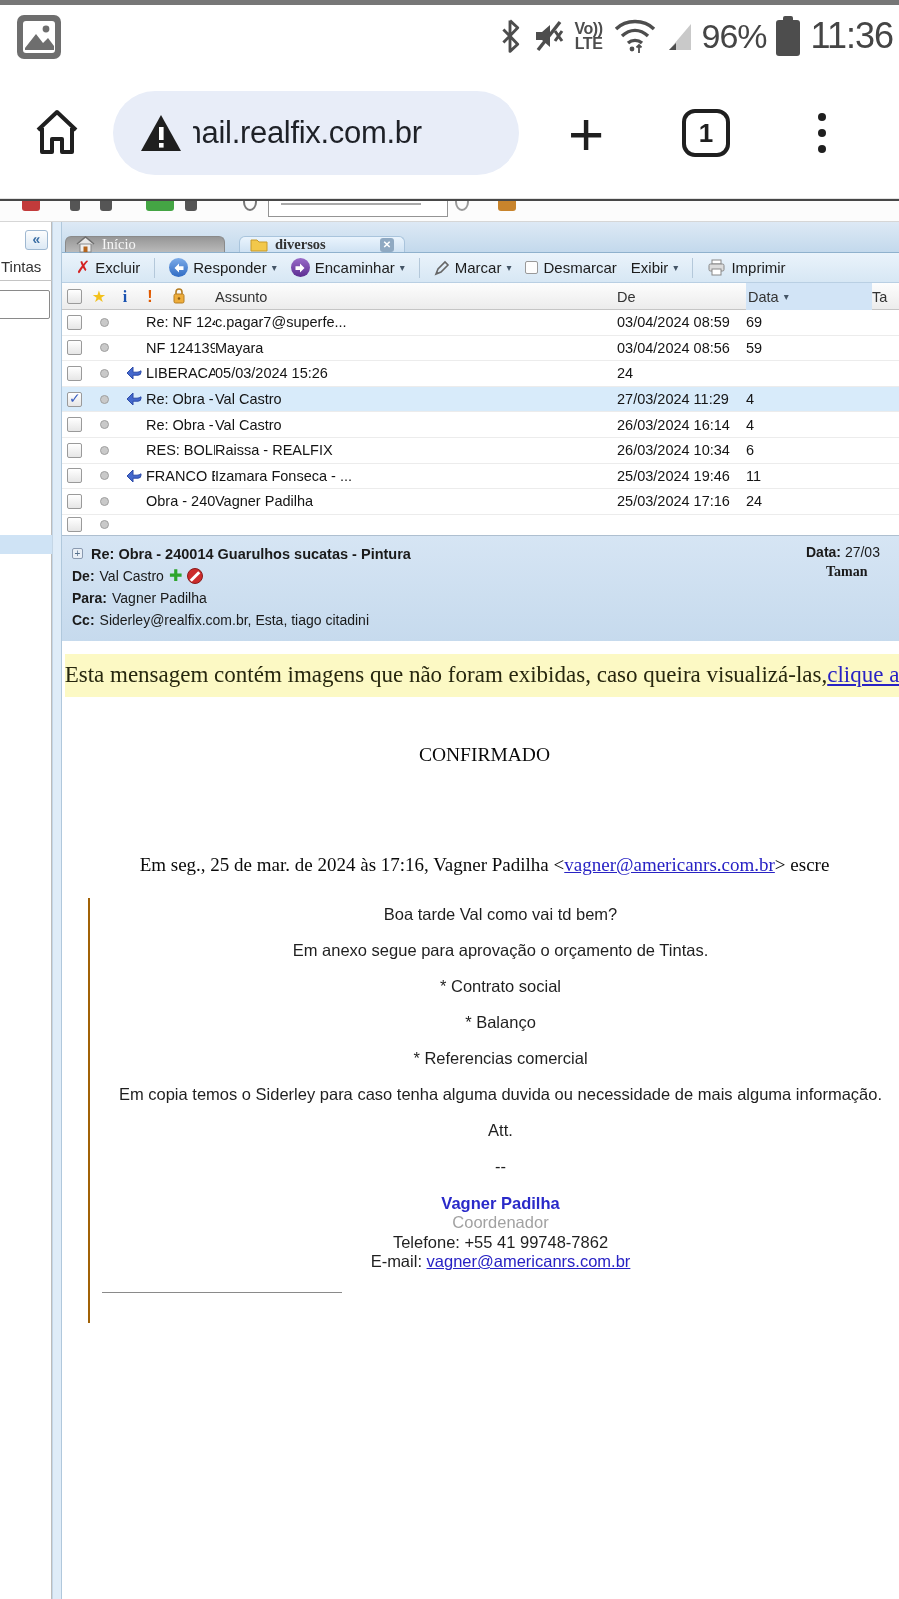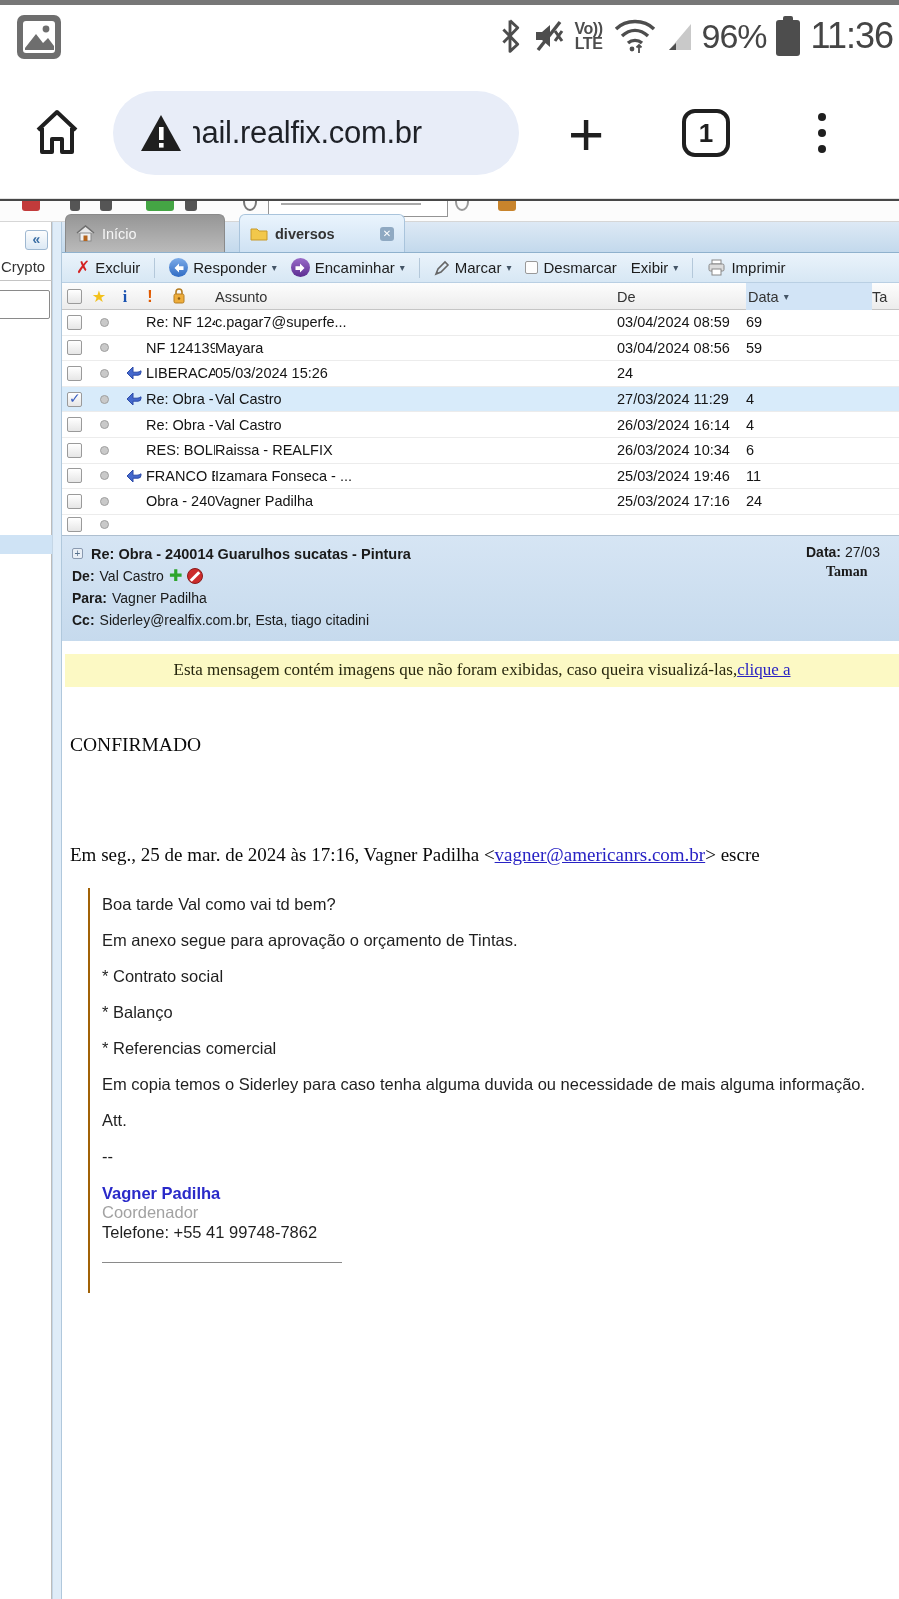--- a/index.html
+++ b/index.html
@@ -41,21 +41,21 @@
   .crypto { position:absolute; top:36px; left:1px; font-size:15px; color:#333; }
   .crypto-line { position:absolute; top:58px; left:0; width:52px; border-bottom:1px solid #c4c4c4; }
   .side-input { position:absolute; top:68px; left:-6px; width:56px; height:29px; background:#fff; border:1px solid #8a8a8a; border-radius:2px; }
   .side-hl { position:absolute; top:313px; left:0; width:52px; height:19px; background:#cfe3f5; }
 
   .splitter { width:10px; background:#dfecf8; border-left:1px solid #c4d6e6; border-right:1px solid #b0c8dc; }
 
   .main { position:relative; width:837px; }
 
   .tab-row { height:31px; background:linear-gradient(#dde9f5,#c3d9ec); border-bottom:1px solid #8fb1cd; padding-left:3px; display:flex; align-items:flex-end; }
-  .tab { height:38px; border-radius:6px 6px 0 0; display:flex; align-items:center; padding:0 10px; font-size:14.5px; gap:7px; }
+  .tab { height:16px; border-radius:6px 6px 0 0; display:flex; align-items:center; padding:0 10px; font-size:14.5px; gap:7px;font-family:Liberation Serif, serif; }
   .tab.active { width:160px; background:linear-gradient(#969696,#bababa); color:#f6f6f6; border:1px solid #8a8a8a; border-bottom:none; }
   .tab.folder { width:166px; background:linear-gradient(#eaf4fd,#cfe2f3); color:#333; border:1px solid #a9c4dc; border-bottom:none; margin-left:14px; font-weight:700; }
   .tab-close { margin-left:auto; width:14px; height:14px; border-radius:3px; background:#8fa9c2; color:#fff; font-size:10px; line-height:14px; text-align:center; font-weight:700; }
 
   .toolbar { height:30px; background:linear-gradient(#eaf3fb,#d7e7f4); border-bottom:1px solid #b9cfe3; display:flex; align-items:center; font-size:15px; color:#1c1c1c; padding-left:10px; gap:6px; }
   .tb-btn { display:flex; align-items:center; gap:5px; padding:0 4px; }
   .tb-sep { width:1px; height:20px; background:#b4c8da; margin:0 4px; }
   .x-del { color:#d42222; font-weight:700; font-size:17px; }
   .circ { width:19px; height:19px; border-radius:50%; display:flex; align-items:center; justify-content:center; }
   .circ.blue { background:linear-gradient(#7cabe8,#2f6bc4); }
@@ -85,24 +85,24 @@
   .ph-line { line-height:22px; display:flex; align-items:center; gap:5px; }
   .ph-label { font-weight:700; }
   .expand-ic { width:11px; height:11px; border:1px solid #8a9ab0; background:#e9eff6; border-radius:2px; color:#55708c; font-size:10px; line-height:9px; text-align:center; margin-right:3px; }
   .ph-subject { font-weight:700; font-size:14.5px; }
   .meta { position:absolute; left:744px; top:7px; white-space:nowrap; line-height:19px; }
   .meta .l2 { font-weight:700; margin-left:20px;font-family:Liberation Serif, serif; }
   .gplus { color:#2ea52c; font-weight:700; font-size:16px; }
   .block-ic { width:16px; height:16px; border-radius:50%; background:#cc2b2b; border:1px solid #8a1b1b; position:relative; display:inline-block; }
   .block-ic::after { content:""; position:absolute; left:1px; top:6px; width:12px; height:3px; background:#fff; transform:rotate(-45deg); }
 
-  .banner { margin-top:13px; margin-left:3px; height:33px; background:#fcf9c4; display:flex; align-items:center; justify-content:center; font-family:"Liberation Serif","DejaVu Serif",serif; font-size:17px; color:#27270e; white-space:nowrap; overflow:hidden; }
+  .banner { margin-top:13px; margin-left:3px; height:43px; background:#fcf9c4; display:flex; align-items:center; justify-content:center; font-family:"Liberation Serif","DejaVu Serif",serif; font-size:23px; color:#27270e; white-space:nowrap; overflow:hidden; }
   .banner a { color:#2822c4; text-decoration:underline; }
 
-  .msg-body { padding-left:8px; font-family:"Liberation Serif","DejaVu Serif",serif; color:#0a0a0a; }
+  .msg-body { padding-left:8px; font-family:"Liberation Serif","DejaVu Serif",serif; color:#0a0a0a;text-align:center; }
   .confirm { margin-top:47px; font-size:19.5px; }
   .intro { margin-top:88px; font-size:19px; white-space:nowrap; overflow:hidden; }
   .intro a { color:#2822c4; text-decoration:underline; }
 
   .quote { margin-top:22px; margin-left:18px; border-left:2px solid #a16207; padding:8px 0 30px 12px; font-family:"Liberation Sans","DejaVu Sans",sans-serif; font-size:16.5px; color:#1f1f1f; }
   .quote p { margin:0 0 19px; line-height:17px; }
   .sig-name { margin-top:14px; font-weight:700; color:#2a2ac9; line-height:19.5px; }
   .sig-role { color:#a2a2a2; line-height:19.5px; }
   .sig-line { line-height:19.5px; }
   .sig-line a { color:#2822c4; text-decoration:underline; }
@@ -190,21 +190,21 @@
       <i class="frag" style="left:243px;width:14px;background:transparent;border:2px solid #777;border-radius:50%;"></i>
       <i class="frag" style="left:268px;width:180px;top:-6px;height:22px;background:#fff;border:1px solid #949494;border-radius:0;background-image:linear-gradient(#a9a9a9,#a9a9a9);background-size:140px 2px;background-position:12px 7px;background-repeat:no-repeat;"></i>
       <i class="frag" style="left:455px;width:14px;background:transparent;border:2px solid #999;border-radius:50%;"></i>
       <i class="frag" style="left:498px;width:18px;background:#c8842c;"></i>
     </div>
 
     <div class="wm-body">
 
       <aside class="sidebar">
         <div class="collapse-btn">«</div>
-        <div class="crypto">Crypto</div>
+        <div class="crypto">Tintas</div>
         <div class="crypto-line"></div>
         <div class="side-input"></div>
         <div class="side-hl"></div>
       </aside>
       <div class="splitter"></div>
 
       <div class="main">
 
         <div class="tab-row">
           <div class="tab active">
@@ -452,20 +452,23 @@
               <p class="q">Em anexo segue para aprovação o orçamento de Tintas.</p>
               <p class="q">* Contrato social</p>
               <p class="q">* Balanço</p>
               <p class="q">* Referencias comercial</p>
               <p class="q">Em copia temos o Siderley para caso tenha alguma duvida ou necessidade de mais alguma informação.</p>
               <p class="q">Att.</p>
               <p class="q">--</p>
               <div class="sig-name">Vagner Padilha</div>
               <div class="sig-role">Coordenador</div>
               <div class="sig-line">Telefone: +55 41 99748-7862</div>
+              <div class="sig-line">
+                <span>E-mail: </span><a href="#">vagner@americanrs.com.br</a>
+              </div>
               <hr class="sig-hr">
             </div>
           </div>
         </div>
 
       </div>
     </div>
   </div>
 </div>
 

